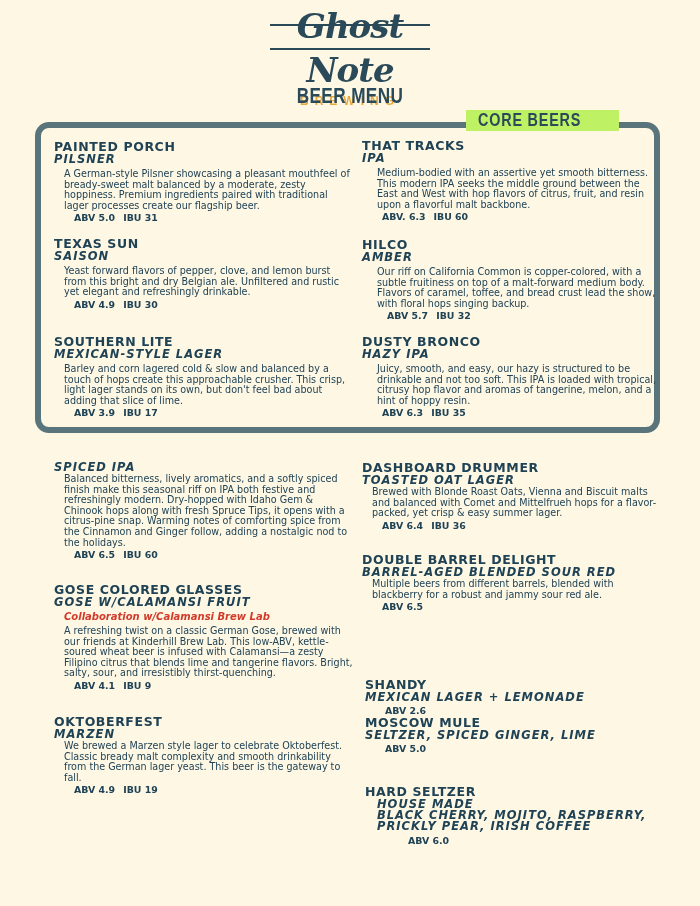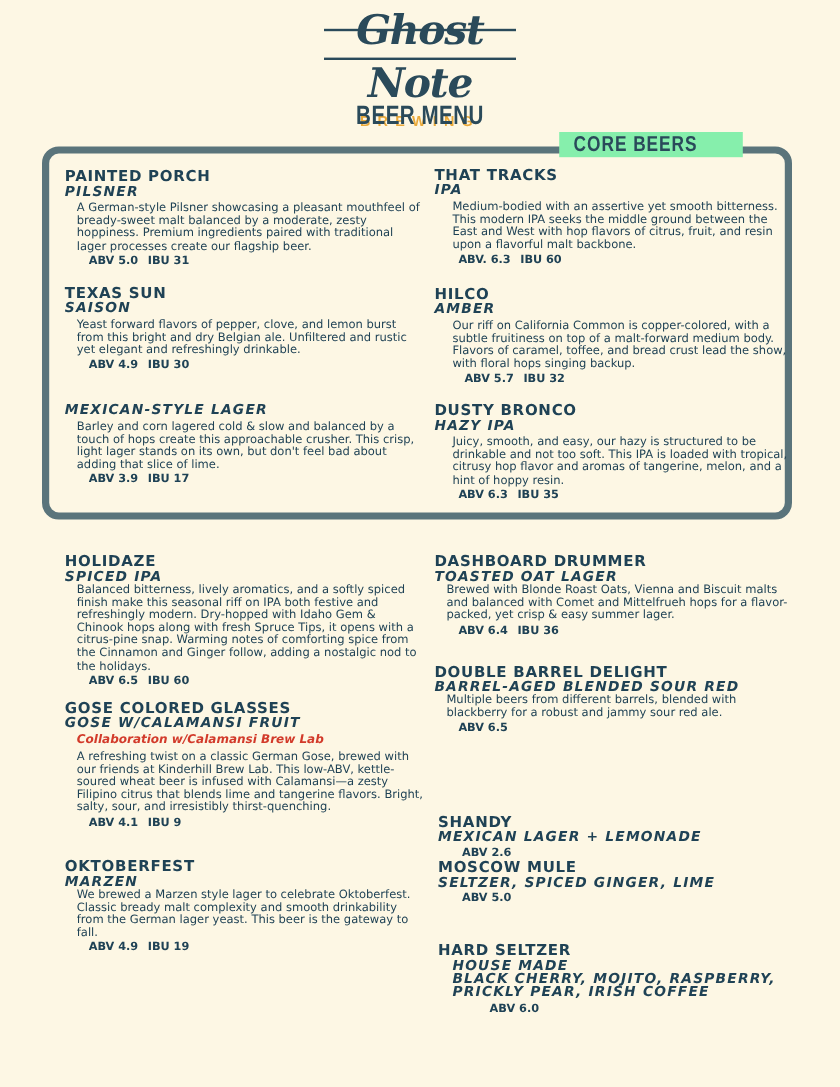--- a/index.html
+++ b/index.html
@@ -22,21 +22,21 @@
   .title {
     position:absolute; left:0; width:700px; top:83px; text-align:center;
     font-family:"Liberation Sans", sans-serif; font-weight:bold; font-size:22px;
     color:#2a4a5a; transform:scaleX(0.78); transform-origin:center; letter-spacing:0.5px;
   }
   .core-box {
     position:absolute; left:35px; top:122px; width:625px; height:311px;
     border:6px solid #5a747b; border-radius:14px; box-sizing:border-box;
   }
   .core-label {
-    position:absolute; left:466px; top:110px; background:#86efac; padding:0 12px;
+    position:absolute; left:466px; top:110px; background:#bef264; padding:0 12px;
     font-family:"Liberation Sans", sans-serif; font-weight:bold; font-size:18px;
     color:#2a4a5a; letter-spacing:1px;
   }
   .core-label span { display:inline-block; transform:scaleX(0.8); transform-origin:left; }
   .beer { position:absolute; width:300px; }
   .beer .name {
     font-weight:bold; font-size:12.5px; letter-spacing:0.6px; line-height:13px; color:#1f4255;
   }
   .beer .style {
     font-weight:bold; font-style:italic; font-size:11.5px; letter-spacing:1px; line-height:12px; color:#1f4255;
@@ -76,20 +76,21 @@
   <div class="desc">A German-style Pilsner showcasing a pleasant mouthfeel of bready-sweet malt balanced by a moderate, zesty hoppiness. Premium ingredients paired with traditional lager processes create our flagship beer.</div>
   <div class="stats"><span>ABV  5.0</span><span>IBU 31</span></div>
 </div>
 <div class="beer" style="left:54px; top:237px;">
   <div class="name">TEXAS SUN</div>
   <div class="style">SAISON</div>
   <div class="desc">Yeast forward flavors of pepper, clove, and lemon burst from this bright and dry Belgian ale. Unfiltered and rustic yet elegant and refreshingly drinkable.</div>
   <div class="stats"><span>ABV  4.9</span><span>IBU 30</span></div>
 </div>
 <div class="beer" style="left:54px; top:335px;">
+  <div class="name">SOUTHERN LITE</div>
   <div class="style">MEXICAN-STYLE LAGER</div>
   <div class="desc">Barley and corn lagered cold &amp; slow and balanced by a touch of hops create this approachable crusher. This crisp, light lager stands on its own, but don't feel bad about adding that slice of lime.</div>
   <div class="stats"><span>ABV  3.9</span><span>IBU  17</span></div>
 </div>
 
 <div class="beer" style="left:362px; top:139px;">
   <div class="name">THAT TRACKS</div>
   <div class="style">IPA</div>
   <div class="desc" style="margin-left:15px;">Medium-bodied with an assertive yet smooth bitterness. This modern IPA seeks the middle ground between the East and West with hop flavors of citrus, fruit, and resin upon a flavorful malt backbone.</div>
   <div class="stats"><span>ABV. 6.3</span><span>IBU 60</span></div>
@@ -101,21 +102,20 @@
   <div class="stats" style="margin-left:25px;"><span>ABV  5.7</span><span>IBU 32</span></div>
 </div>
 <div class="beer" style="left:362px; top:335px;">
   <div class="name">DUSTY BRONCO</div>
   <div class="style">HAZY IPA</div>
   <div class="desc" style="margin-left:15px;">Juicy, smooth, and easy, our hazy is structured to be drinkable and not too soft. This IPA is loaded with tropical, citrusy hop flavor and aromas of tangerine, melon, and a hint of hoppy resin.</div>
   <div class="stats"><span>ABV  6.3</span><span>IBU  35</span></div>
 </div>
 
 <div class="beer" style="left:54px; top:461px;">
-  <div class="name">HOLIDAZE</div>
   <div class="style">SPICED IPA</div>
   <div class="desc tight">Balanced bitterness, lively aromatics, and a softly spiced finish make this seasonal riff on IPA both festive and refreshingly modern. Dry-hopped with Idaho Gem &amp; Chinook hops along with fresh Spruce Tips, it opens with a citrus-pine snap. Warming notes of comforting spice from the Cinnamon and Ginger follow, adding a nostalgic nod to the holidays.</div>
   <div class="stats"><span>ABV  6.5</span><span>IBU  60</span></div>
 </div>
 <div class="beer" style="left:54px; top:583px;">
   <div class="name">GOSE COLORED GLASSES</div>
   <div class="style">GOSE W/CALAMANSI FRUIT</div>
   <div class="collab">Collaboration w/Calamansi Brew Lab</div>
   <div class="desc tight">A refreshing twist on a classic German Gose, brewed with our friends at Kinderhill Brew Lab. This low-ABV, kettle-soured wheat beer is infused with Calamansi—a zesty Filipino citrus that blends lime and tangerine flavors. Bright, salty, sour, and irresistibly thirst-quenching.</div>
   <div class="stats"><span>ABV  4.1</span><span>IBU  9</span></div>

